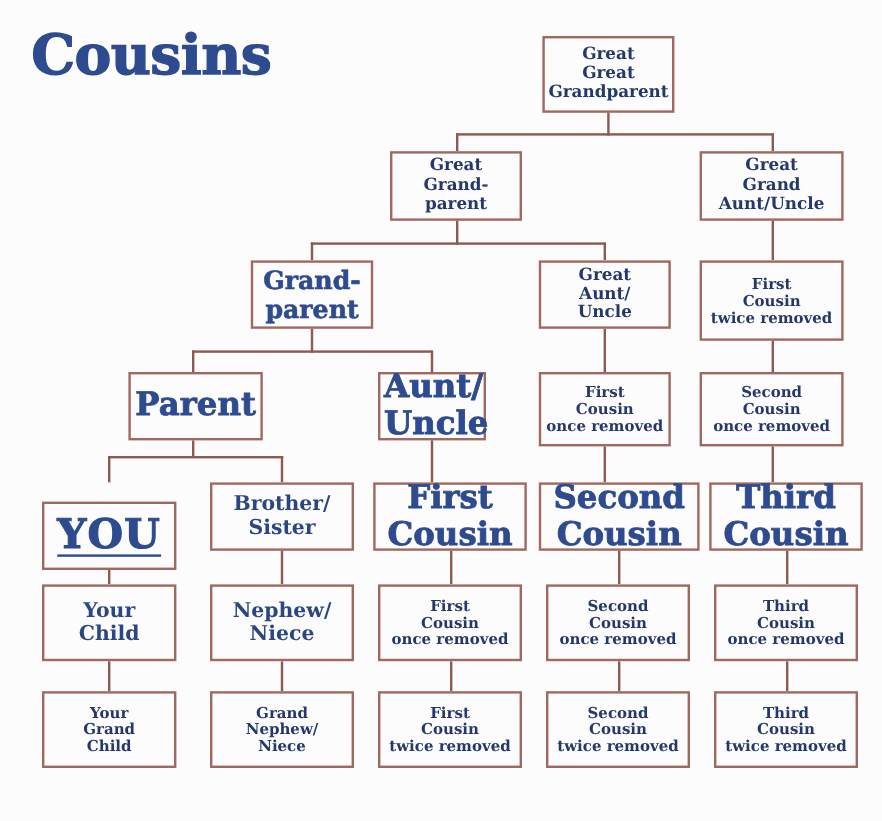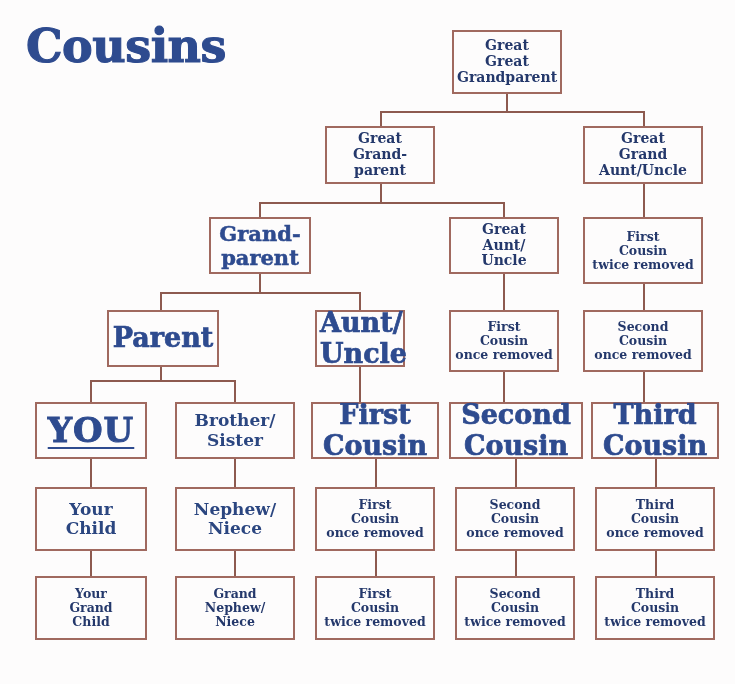--- a/index.html
+++ b/index.html
@@ -64,21 +64,21 @@
     width: 100%;
     white-space: pre-line;
   }
 
   
   .sz-xs  { font-size: 12.5px; }
   .sz-sm  { font-size: 14px; }
   .sz-md  { font-size: 17px; color:#2b4680; }
   .sz-lg  { font-size: 21px; color:#2e4b8f; -webkit-text-stroke: 0.5px #2e4b8f; }
   .sz-xl  { font-size: 27px; color:#2e4b8f; -webkit-text-stroke: 0.7px #2e4b8f; }
-  .sz-you { font-size: 34px; color:#2e4b8f; -webkit-text-stroke: 0.9px #2e4b8f; letter-spacing: 1px; }
+  .sz-you { font-size: 34px; color:#2e4b8f; -webkit-text-stroke: 0.9px #2e4b8f; letter-spacing: 1px; margin-top: 16px; }
   .sz-you .txt { text-decoration: underline; text-underline-offset: 5px; text-decoration-thickness: 2px; }
 </style>
 </head>
 <body>
 
 <div id="canvas">
 
   <div id="title">
     <span class="tline">Cousins</span>
   </div>

